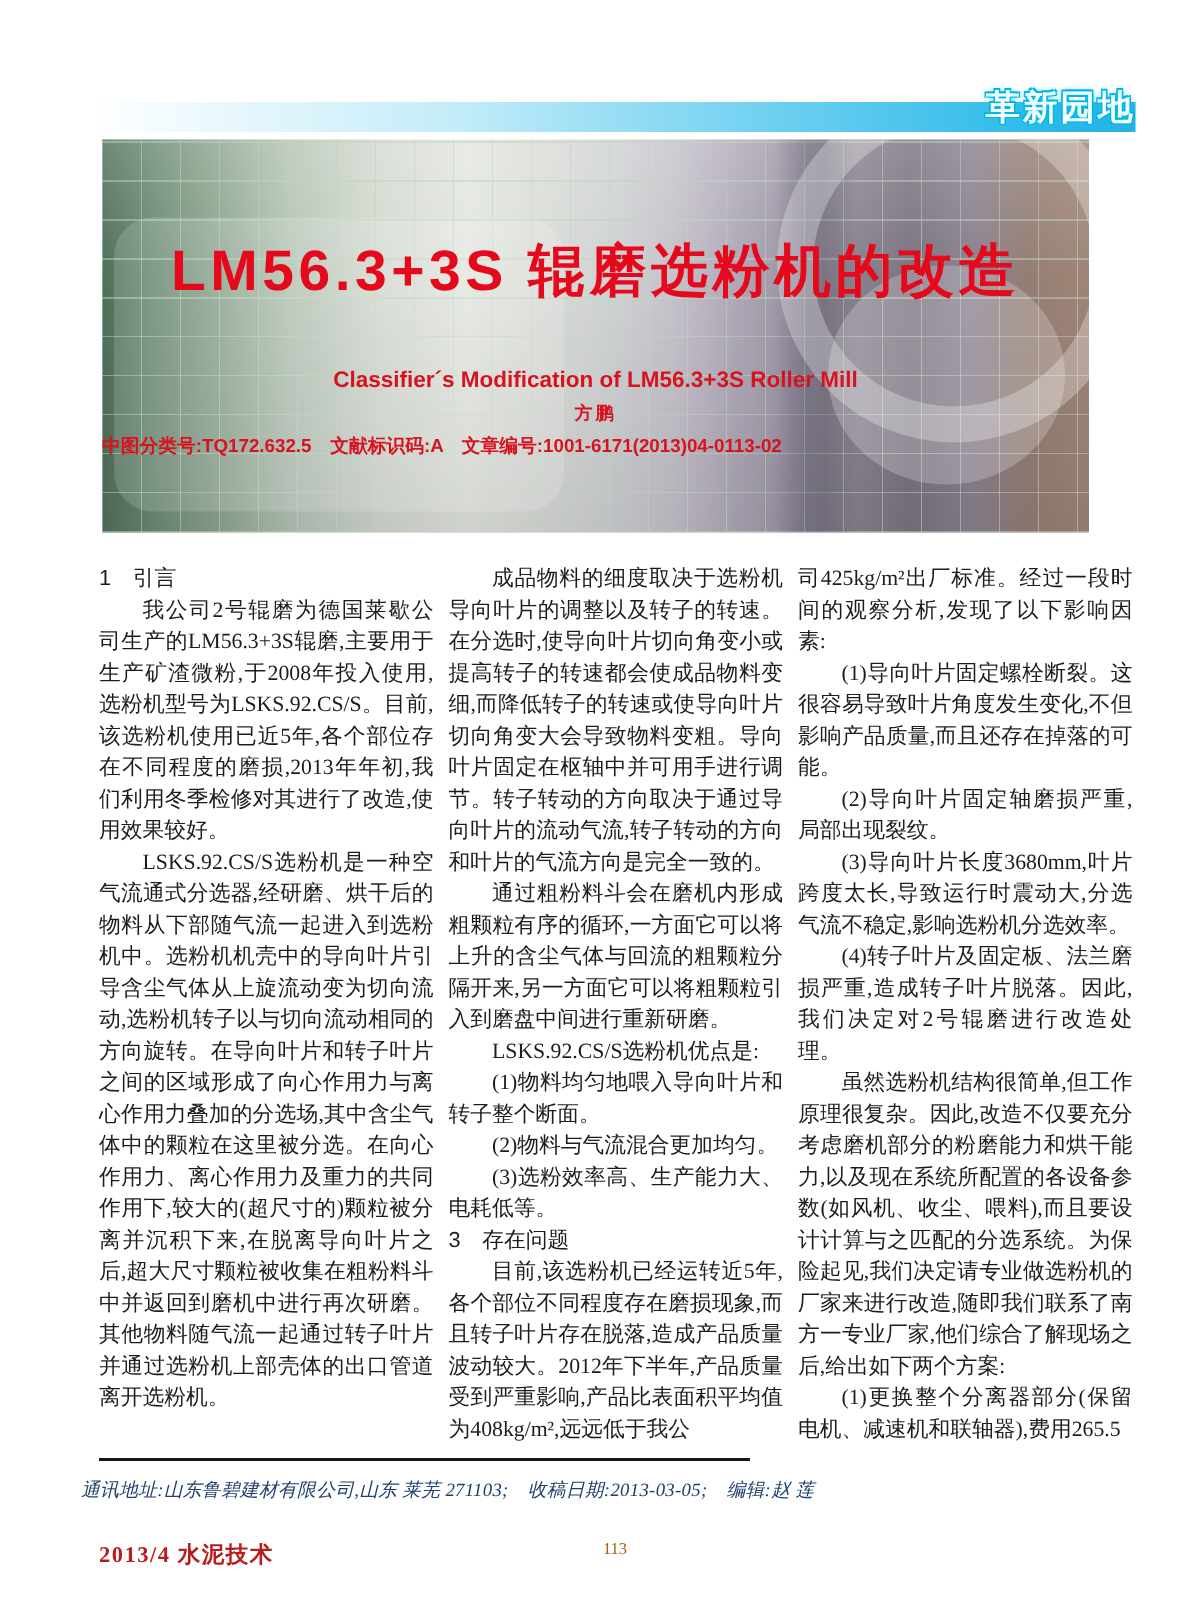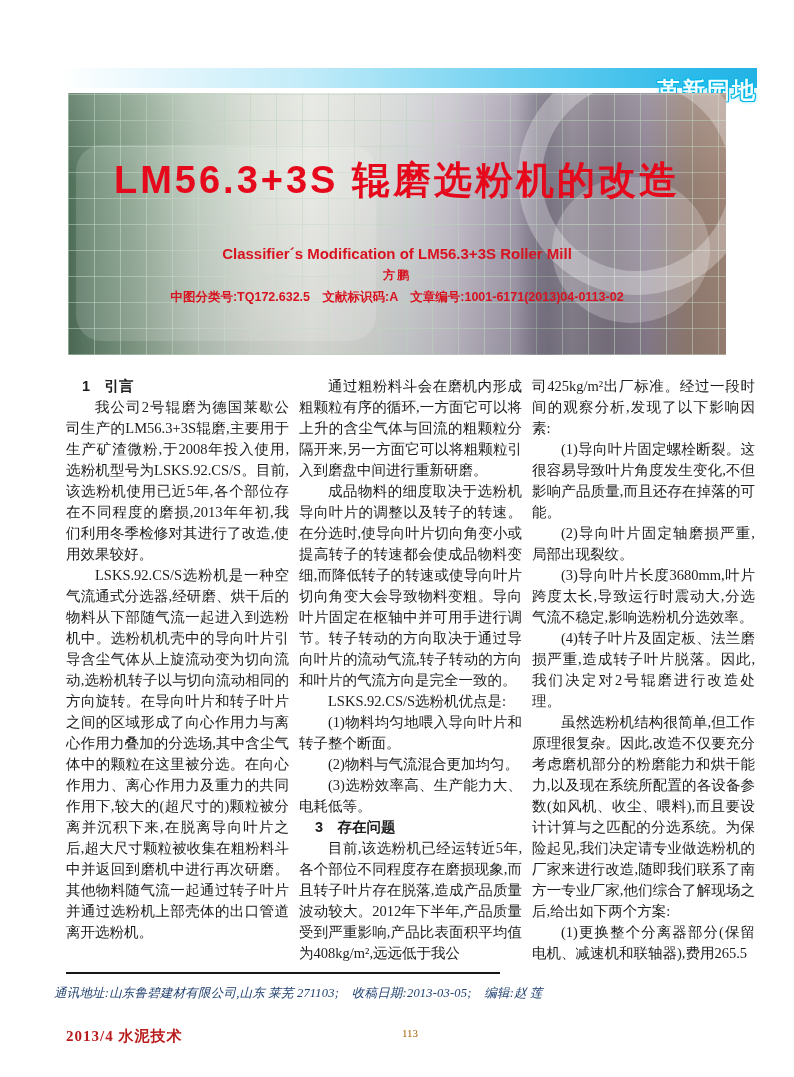--- a/index.html
+++ b/index.html
@@ -6,21 +6,21 @@
   .page{
     position:relative;width:794px;height:1077px;background:#ffffff;overflow:hidden;
     font-family:"Liberation Serif","DejaVu Serif",serif;color:#1c1c1c;
   }
   
   .corner-bar{
     position:absolute;left:60px;top:68px;width:697px;height:20px;
     background:linear-gradient(90deg,#ffffff 0%,#eaf8fd 12%,#c3ecf9 35%,#6fd0f0 65%,#2ab9e9 92%,#24b2e4 100%);
   }
   .corner-label{
-    position:absolute;top:75px;right:37px;
+    position:absolute;top:56px;right:37px;
     font-family:"Liberation Sans","DejaVu Sans",sans-serif;
     font-size:23px;font-weight:bold;letter-spacing:2px;color:#f4feff;
     text-shadow:-1px -1px 0 #00b7e8,1px -1px 0 #00b7e8,-1px 1px 0 #00b7e8,1px 1px 0 #00b7e8,0 0 4px #2ac4ee;
   }
   
   .header-art{
     position:absolute;left:68px;top:93px;width:658px;height:262px;overflow:hidden;
     background:
       repeating-linear-gradient(90deg,rgba(190,212,190,.55) 0 1px,transparent 1px 26px),
       repeating-linear-gradient(0deg,rgba(190,212,190,.5) 0 1px,transparent 1px 26px),
@@ -53,31 +53,31 @@
     position:absolute;left:0;right:0;top:116px;text-align:center;
     font-family:"Liberation Sans","DejaVu Sans",sans-serif;
     font-size:15px;font-weight:bold;color:#d81320;margin-top:36px;
   }
   .art-author{
     position:absolute;left:0;right:0;top:174px;text-align:center;
     font-family:"Liberation Sans","DejaVu Sans",sans-serif;
     font-size:12px;font-weight:bold;color:#d81320;letter-spacing:2px;
   }
   .art-meta{
-    position:absolute;left:0;right:0;top:196px;text-align:center;
+    position:absolute;left:0;right:0;top:196px;text-align:left;
     font-family:"Liberation Sans","DejaVu Sans",sans-serif;
     font-size:12.5px;font-weight:bold;color:#d81320;
   }
   
   .body-cols{
     position:absolute;left:66px;top:376px;width:689px;height:594px;
     display:flex;gap:10px;
   }
   .col{width:223px;font-size:14.5px;line-height:21px;text-align:justify;color:#1c1c1c;}
-  .blk-h{font-weight:bold;font-family:"Liberation Sans","DejaVu Sans",sans-serif;margin-left:16px;}
+  .blk-h{font-weight:normal;font-family:"Liberation Sans","DejaVu Sans",sans-serif;}
   .blk-p{text-indent:2em;}
   .blk-p.noindent{text-indent:0;}
   
   .foot-rule{position:absolute;left:66px;top:972px;width:434px;height:2px;background:#161616;}
   .foot-note{
     position:absolute;left:54px;top:985px;width:600px;
     font-style:italic;font-size:12.5px;color:#20406e;letter-spacing:.2px;
   }
   .foot-journal{
     position:absolute;left:66px;top:1027px;
@@ -108,22 +108,22 @@
     <div class="art-meta">中图分类号:TQ172.632.5　文献标识码:A　文章编号:1001-6171(2013)04-0113-02</div>
   </div>
 
   <div class="body-cols">
     <div class="col">
         <div class="blk-h">1　引言</div>
         <div class="blk-p">我公司2号辊磨为德国莱歇公司生产的LM56.3+3S辊磨,主要用于生产矿渣微粉,于2008年投入使用,选粉机型号为LSKS.92.CS/S。目前,该选粉机使用已近5年,各个部位存在不同程度的磨损,2013年年初,我们利用冬季检修对其进行了改造,使用效果较好。</div>
         <div class="blk-p">LSKS.92.CS/S选粉机是一种空气流通式分选器,经研磨、烘干后的物料从下部随气流一起进入到选粉机中。选粉机机壳中的导向叶片引导含尘气体从上旋流动变为切向流动,选粉机转子以与切向流动相同的方向旋转。在导向叶片和转子叶片之间的区域形成了向心作用力与离心作用力叠加的分选场,其中含尘气体中的颗粒在这里被分选。在向心作用力、离心作用力及重力的共同作用下,较大的(超尺寸的)颗粒被分离并沉积下来,在脱离导向叶片之后,超大尺寸颗粒被收集在粗粉料斗中并返回到磨机中进行再次研磨。其他物料随气流一起通过转子叶片并通过选粉机上部壳体的出口管道离开选粉机。</div>
       </div>
     <div class="col">
+        <div class="blk-p">成品物料的细度取决于选粉机导向叶片的调整以及转子的转速。在分选时,使导向叶片切向角变小或提高转子的转速都会使成品物料变细,而降低转子的转速或使导向叶片切向角变大会导致物料变粗。导向叶片固定在枢轴中并可用手进行调节。转子转动的方向取决于通过导向叶片的流动气流,转子转动的方向和叶片的气流方向是完全一致的。</div>
         <div class="blk-p">通过粗粉料斗会在磨机内形成粗颗粒有序的循环,一方面它可以将上升的含尘气体与回流的粗颗粒分隔开来,另一方面它可以将粗颗粒引入到磨盘中间进行重新研磨。</div>
-        <div class="blk-p">成品物料的细度取决于选粉机导向叶片的调整以及转子的转速。在分选时,使导向叶片切向角变小或提高转子的转速都会使成品物料变细,而降低转子的转速或使导向叶片切向角变大会导致物料变粗。导向叶片固定在枢轴中并可用手进行调节。转子转动的方向取决于通过导向叶片的流动气流,转子转动的方向和叶片的气流方向是完全一致的。</div>
         <div class="blk-p">LSKS.92.CS/S选粉机优点是:</div>
         <div class="blk-p">(1)物料均匀地喂入导向叶片和转子整个断面。</div>
         <div class="blk-p">(2)物料与气流混合更加均匀。</div>
         <div class="blk-p">(3)选粉效率高、生产能力大、电耗低等。</div>
         <div class="blk-h">3　存在问题</div>
         <div class="blk-p">目前,该选粉机已经运转近5年,各个部位不同程度存在磨损现象,而且转子叶片存在脱落,造成产品质量波动较大。2012年下半年,产品质量受到严重影响,产品比表面积平均值为408kg/m²,远远低于我公</div>
       </div>
     <div class="col">
         <div class="blk-p noindent">司425kg/m²出厂标准。经过一段时间的观察分析,发现了以下影响因素:</div>
         <div class="blk-p">(1)导向叶片固定螺栓断裂。这很容易导致叶片角度发生变化,不但影响产品质量,而且还存在掉落的可能。</div>

